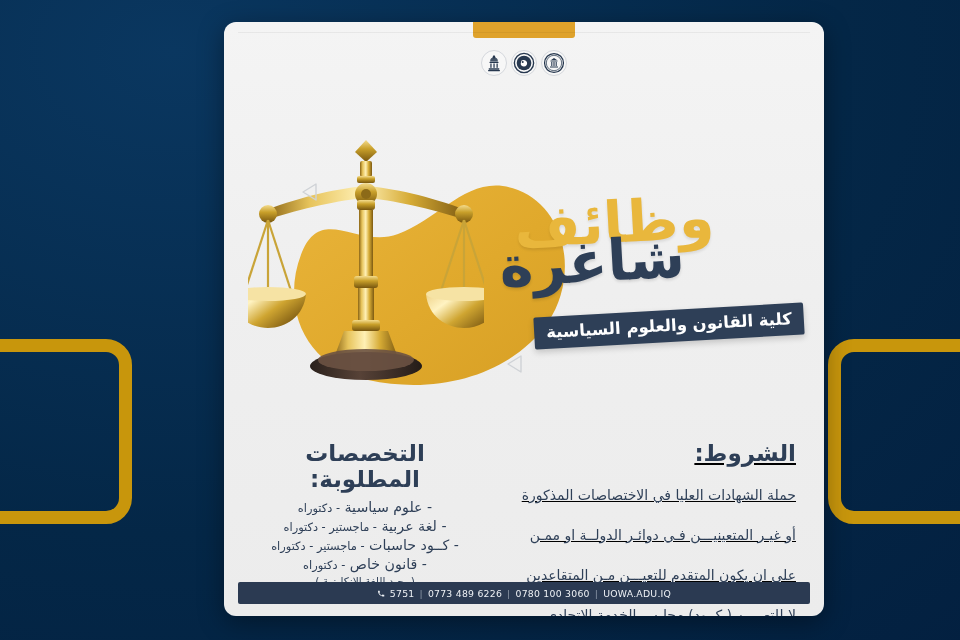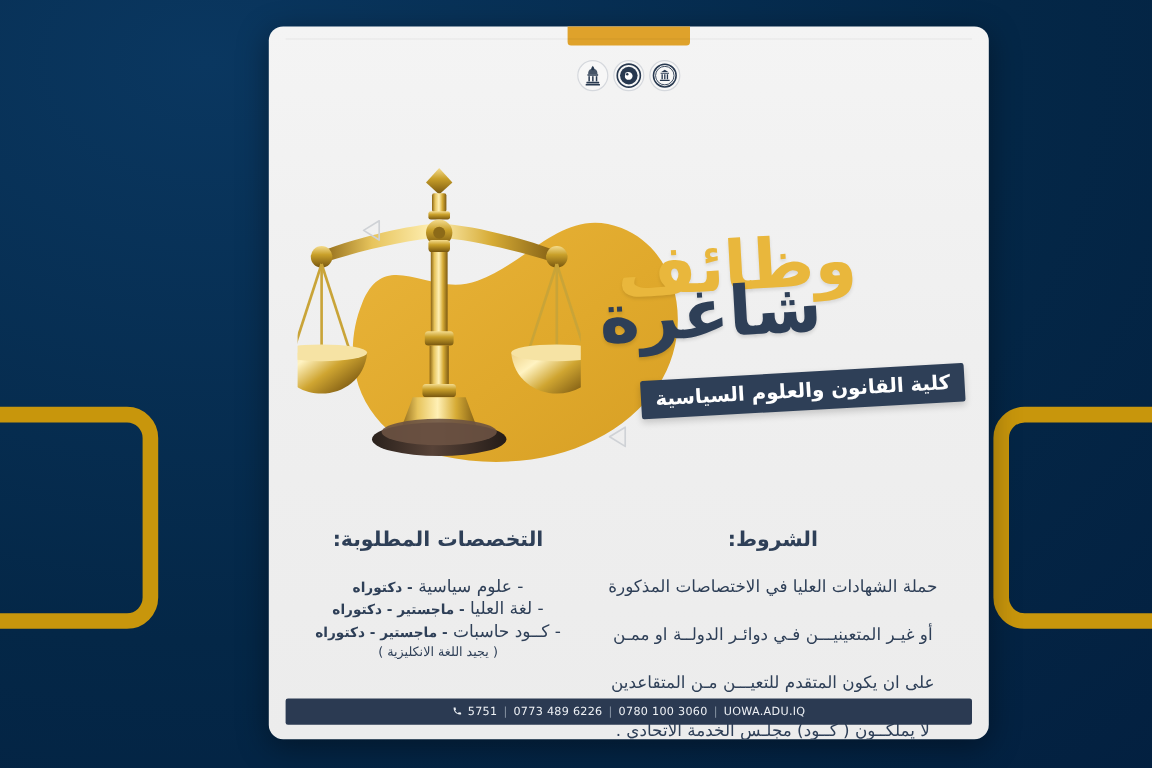--- a/index.html
+++ b/index.html
@@ -83,29 +83,29 @@
     white-space:nowrap;
   }
 
   
   .cols{
     position:absolute; left:28px; right:28px; top:418px;
     display:flex; justify-content:space-between; gap:14px;
   }
   .col{ direction:rtl; }
   .col-right{ text-align:center; width:232px; }
-  .col-left { text-align:center; width:312px; }
+  .col-left { width:312px;text-decoration:underline; }
   .col-head{
-    font-size:17px; font-weight:bold; color:#2e3f57;
-    margin-bottom:20px; letter-spacing:0;
+    font-size:23px; font-weight:bold; color:#2e3f57;
+    margin-bottom:6px; letter-spacing:0;
   }
   .spec-line{
     font-size:14.2px; color:#2e3f57; line-height:1.33; white-space:nowrap;
   }
-  .spec-line .deg{ font-size:11.4px;font-weight:bold; }
+  .spec-line .deg{ font-size:11.4px; }
   .spec-note{ font-size:10.6px; color:#2e3f57; margin-top:1px; }
   .cond-line{
     font-size:14px; color:#2e3f57; line-height:1.42; white-space:nowrap;margin-top:20px;
   }
 
   
   .footer{
     position:absolute; left:14px; right:14px; bottom:12px; height:22px;
     background:#2b3a52; border-radius:2px;
     display:flex; align-items:center; justify-content:center;
@@ -265,37 +265,41 @@
 
   <div class="college-band">كلية القانون والعلوم السياسية</div>
 
   <div class="cols">
 
     <div class="col col-left">
       <div class="col-head">الشروط:</div>
       <div class="cond-line">حملة الشهادات العليا في الاختصاصات المذكورة</div>
       <div class="cond-line">أو غيـر المتعينيـــن فـي دوائـر الدولــة او ممـن</div>
       <div class="cond-line">على ان يكون المتقدم للتعيـــن مـن المتقاعدين</div>
-      <div class="cond-line">لا يملكــون ( كــود) مجلـس الخدمة الاتحادي .</div>
+      <div class="cond-line">لا للتعيـــن ( كــود) مجلـس الخدمة الاتحادي .</div>
     </div>
 
     <div class="col col-right">
       <div class="col-head">التخصصات المطلوبة:</div>
 
       <div class="spec-line">
         <span>- علوم سياسية</span>
         <span class="deg">- دكتوراه</span>
       </div>
       <div class="spec-line">
-        <span>- لغة العليا</span>
+        <span>- لغة عربية</span>
         <span class="deg">- ماجستير - دكتوراه</span>
       </div>
       <div class="spec-line">
         <span>- كــود حاسبات</span>
         <span class="deg">- ماجستير - دكتوراه</span>
+      </div>
+      <div class="spec-line">
+        <span>- قانون خاص</span>
+        <span class="deg">- دكتوراه</span>
       </div>
       <div class="spec-note">( يجيد اللغة الانكليزية )</div>
     </div>
   </div>
 
   <div class="footer">
     <div class="footer-text">
       <span class="phone-ic">
         <svg width="8" height="8" viewBox="0 0 24 24">
           <path fill="#eef1f5" d="M6.6 10.8c1.5 3 4 5.4 7 6.9l2.3-2.3c.3-.3.7-.4 1.1-.2 1.2.4 2.5.6 3.8.6.6 0 1 .4 1 1V20c0 .6-.4 1-1 1C10.4 21 3 13.6 3 4.4c0-.6.4-1 1-1h3.2c.6 0 1 .4 1 1 0 1.3.2 2.6.6 3.8.1.4 0 .8-.2 1.1l-2 1.5z"></path>

